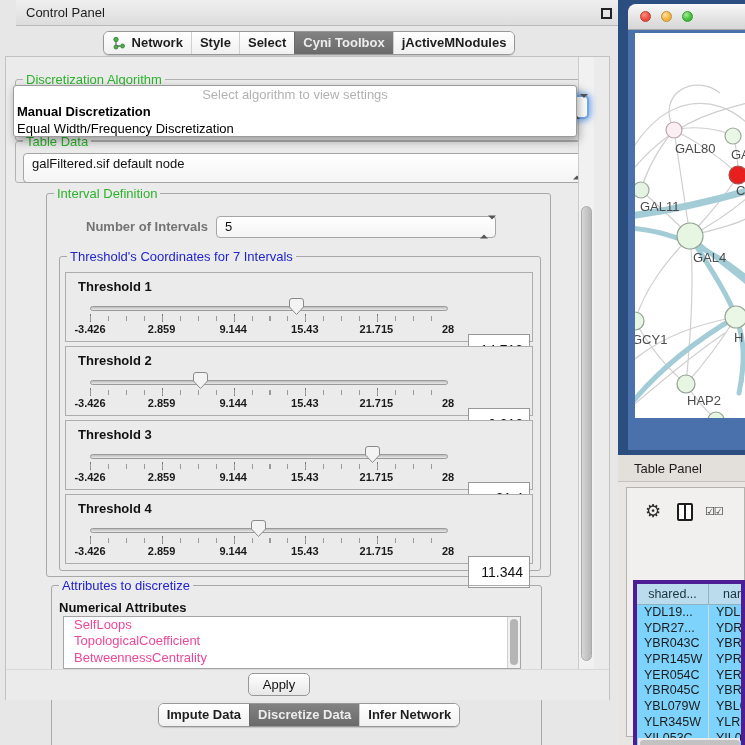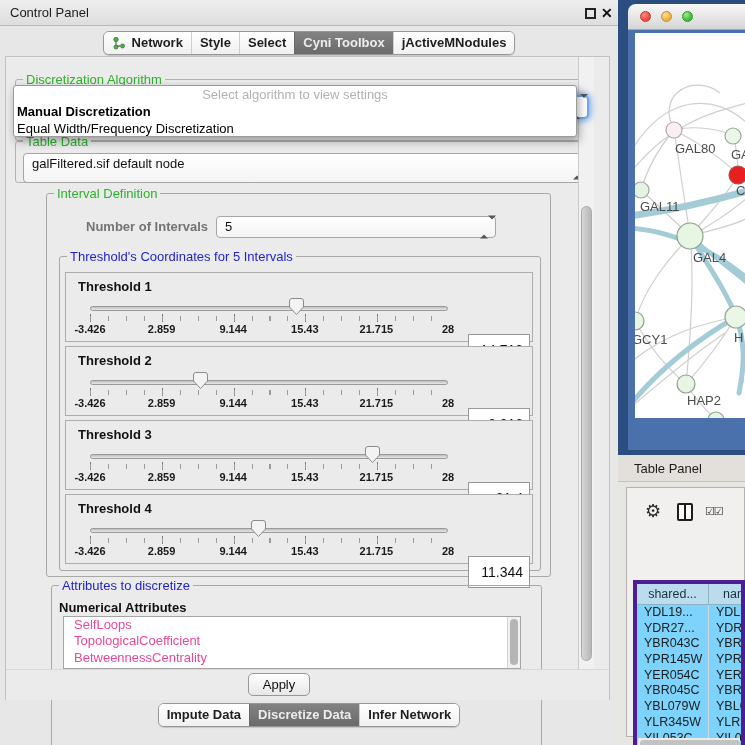--- a/index.html
+++ b/index.html
@@ -2,21 +2,21 @@
 <html><head>
 <meta charset="utf-8">
 <style>
   * { margin:0; padding:0; box-sizing:border-box; }
   html,body { width:745px; height:745px; overflow:hidden; background:#e7e7e7;
     font-family:"Liberation Sans", sans-serif; }
   #screen { position:relative; width:745px; height:745px; overflow:hidden; background:#e7e7e7; }
 
   
   #left-window { position:absolute; left:0; top:0; width:618px; height:745px; background:#e7e7e7; }
-  .cp-titlebar { position:absolute; left:0; top:0; width:100%; height:26px;
+  .cp-titlebar { position:absolute; left:16px; top:0; width:100%; height:26px;
     background:linear-gradient(#efefef,#dddddd); border-bottom:1px solid #b9b9b9; }
   .cp-title { position:absolute; left:10px; top:0; line-height:26px; font-size:13px; color:#1c1c1c; }
   .float-btn { position:absolute; left:585px; top:8px; width:11px; height:11px; border:2px solid #222; background:transparent; }
   .close-btn { position:absolute; left:601px; top:4px; font-size:14px; font-weight:bold; color:#111; line-height:18px; }
 
   .top-tabs-row { position:absolute; left:0; top:31px; width:618px; display:flex; justify-content:center; }
   .segmented { display:inline-flex; height:24px; border:1px solid #979797; border-radius:6px;
     overflow:hidden; background:#fdfdfd; box-shadow:0 1px 1px rgba(0,0,0,.15); }
   .segment { display:flex; align-items:center; padding:0 8px; font-size:13px; font-weight:600;
     color:#1e1e1e; line-height:22px; border-left:1px solid #cfcfcf; background:linear-gradient(#ffffff,#f0f0f0); white-space:nowrap; }
@@ -187,21 +187,21 @@
       <div class="groupbox" style="left:40px; top:136px; width:505px; height:384px; border-color:#a8a8a8;"></div>
       <span class="group-title t-green" style="left:48px; top:129px;">Interval Definition</span>
 
       <span style="position:absolute; left:80px; top:162px; font-size:13px; font-weight:bold; color:#737373;">Number of Intervals</span>
       <div class="combo" style="left:210px; top:159px; width:280px; height:22px;">
         <span class="combo-text">5</span>
         <span class="stepper"><span class="st-up"></span><span class="st-dn"></span></span>
       </div>
 
       <div class="groupbox" style="left:53px; top:199px; width:482px; height:315px; border-color:#a8a8a8;"></div>
-      <span class="group-title t-blue" style="left:61px; top:192px;">Threshold's Coordinates for 5 Intervals</span>
+      <span class="group-title t-blue" style="left:61px; top:192px;">Threshold's Coordinates for 7 Intervals</span>
 
       <div class="thr-panel" style="top:215px;">
         <div class="thr-label">Threshold 1</div>
         <div class="track"></div>
         <div class="ticks-major"></div>
         <div class="ticks-minor"></div>
         <div class="tick-labels">
             <span class="tick-label" style="left: 0%;">-3.426</span>
             <span class="tick-label" style="left: 20%;">2.859</span>
             <span class="tick-label" style="left: 40%;">9.144</span>

